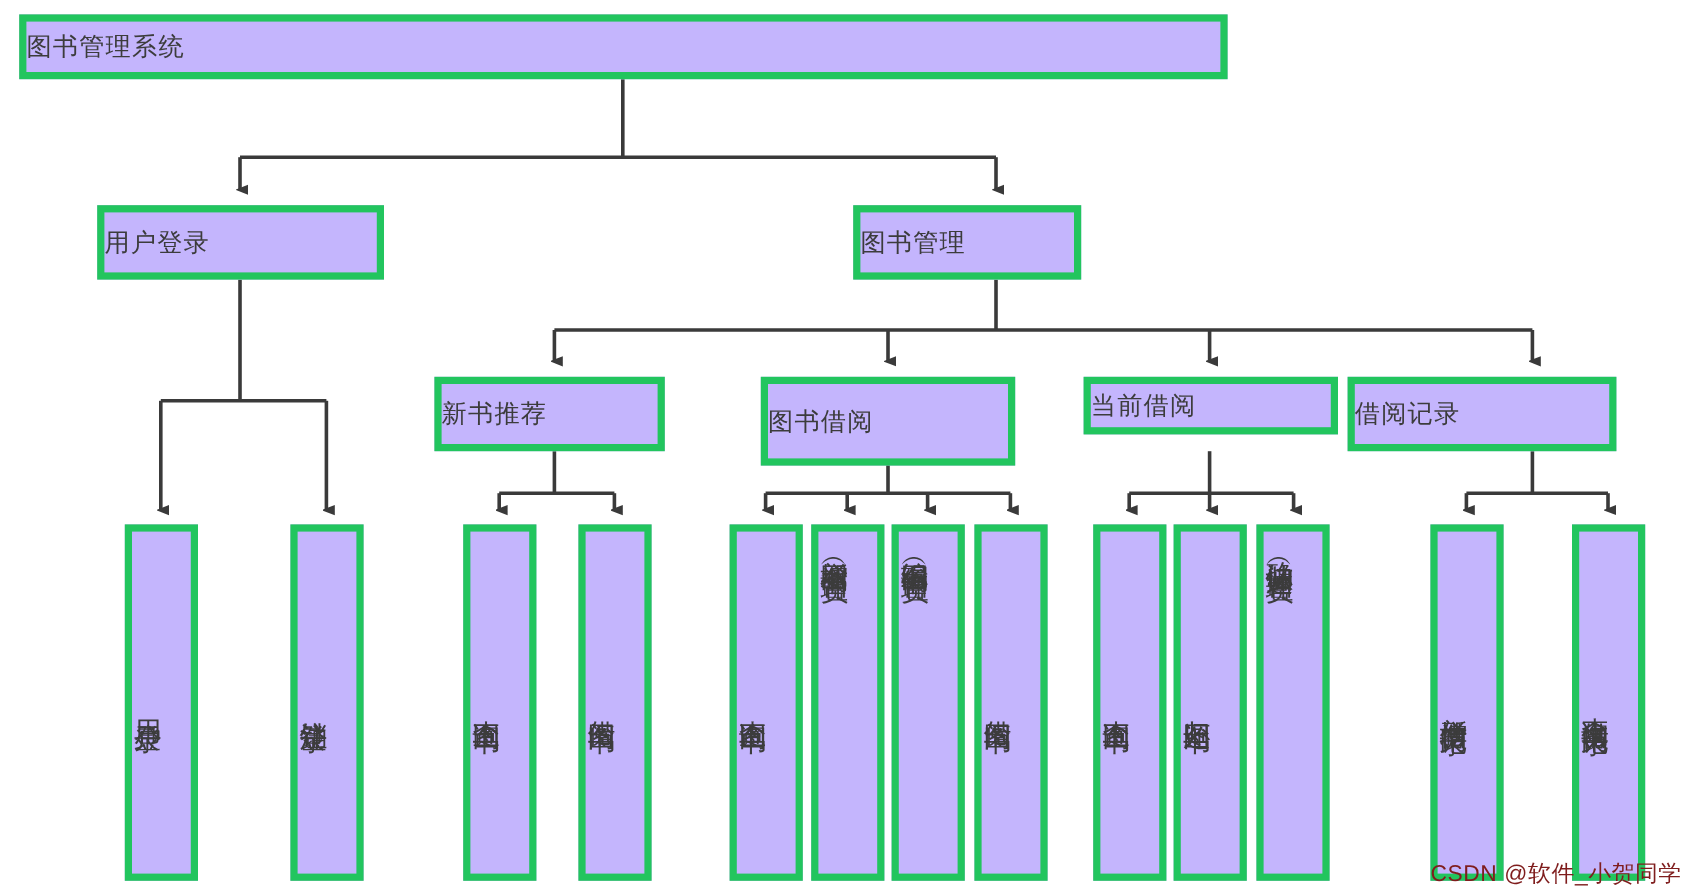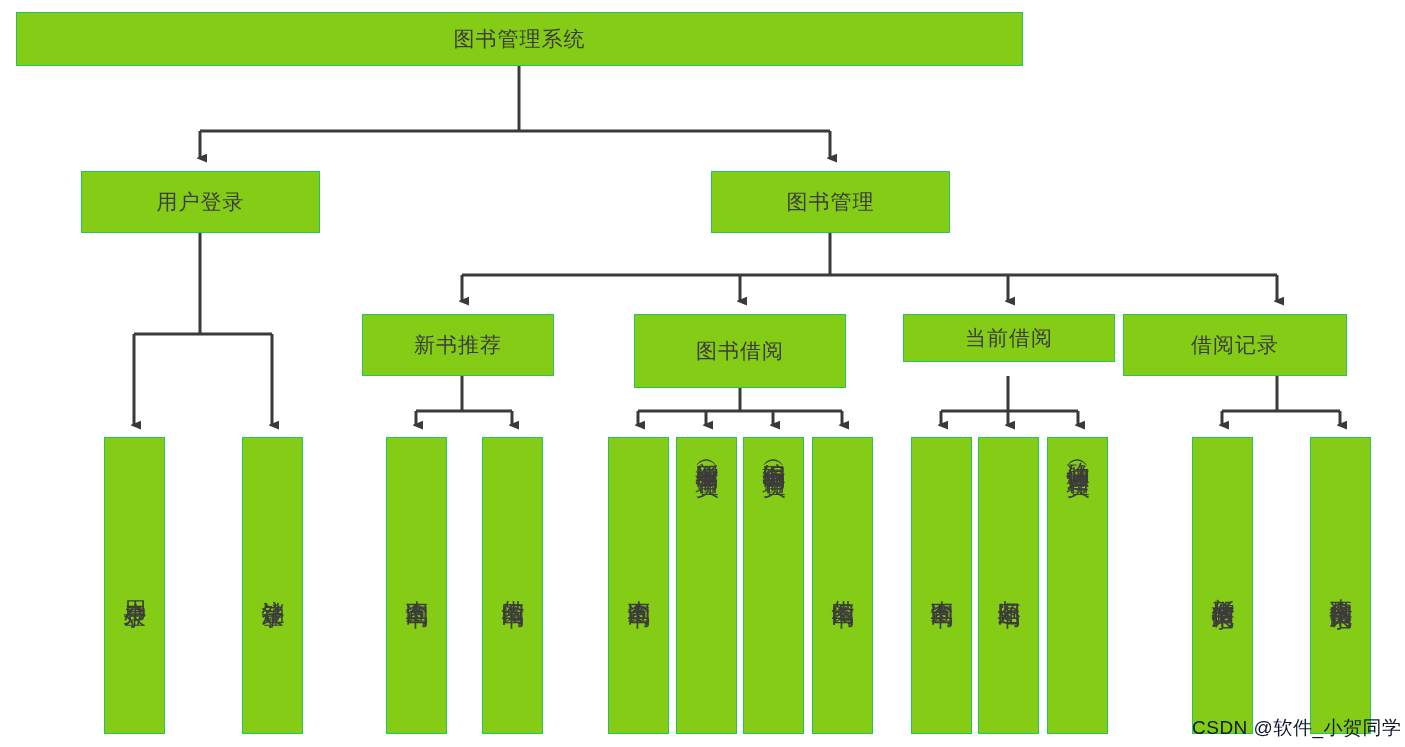--- a/index.html
+++ b/index.html
@@ -21,25 +21,24 @@
     position: absolute;
     left: 0;
     top: 0;
     width: 1405px;
     height: 747px;
     pointer-events: none;
   }
   .node {
     position: absolute;
     box-sizing: border-box;
-    border: 1px solid #22c55e;
-    background: #84cc16;
+    border: 6px solid #22c55e;
+    background: #c4b5fd;
     display: flex;
     align-items: center;
-    justify-content: center;
     color: #3c3c3c;
   }
   .node.h {
     font-size: 21px;
     letter-spacing: 1px;
   }
   .node.v {
     align-items: flex-start;
     padding-top: 6px;
   }
@@ -52,21 +51,21 @@
     color: #3c3c3c;
     white-space: nowrap;
   }
   .node.v.mid {
     align-items: center;
     padding-top: 0;
   }
   .watermark {
     position: absolute;
     font-size: 19px;
-    color: #0f172a;
+    color: #7f1d1d;
     white-space: nowrap;
     letter-spacing: 0.5px;
   }
 </style>
 </head>
 <body>
 
 <div id="canvas">
 
   <svg class="wires" viewBox="0 0 1405 747" xmlns="http://www.w3.org/2000/svg">
@@ -119,21 +118,21 @@
     </g>
   </svg>
 
   <div class="node h" style="left:16px; top:12px; width:1007px; height:54px;">
     <span>图书管理系统</span>
   </div>
 
   <div class="node h" style="left:81px; top:171px; width:239px; height:62px;">
     <span>用户登录</span>
   </div>
-  <div class="node h" style="left:711px; top:171px; width:239px; height:62px;">
+  <div class="node h" style="left:711px; top:171px; width:190px; height:62px;">
     <span>图书管理</span>
   </div>
 
   <div class="node h" style="left:362px; top:314px; width:192px; height:62px;">
     <span>新书推荐</span>
   </div>
   <div class="node h" style="left:634px; top:314px; width:212px; height:74px;">
     <span>图书借阅</span>
   </div>
   <div class="node h" style="left:903px; top:314px; width:212px; height:48px;">

